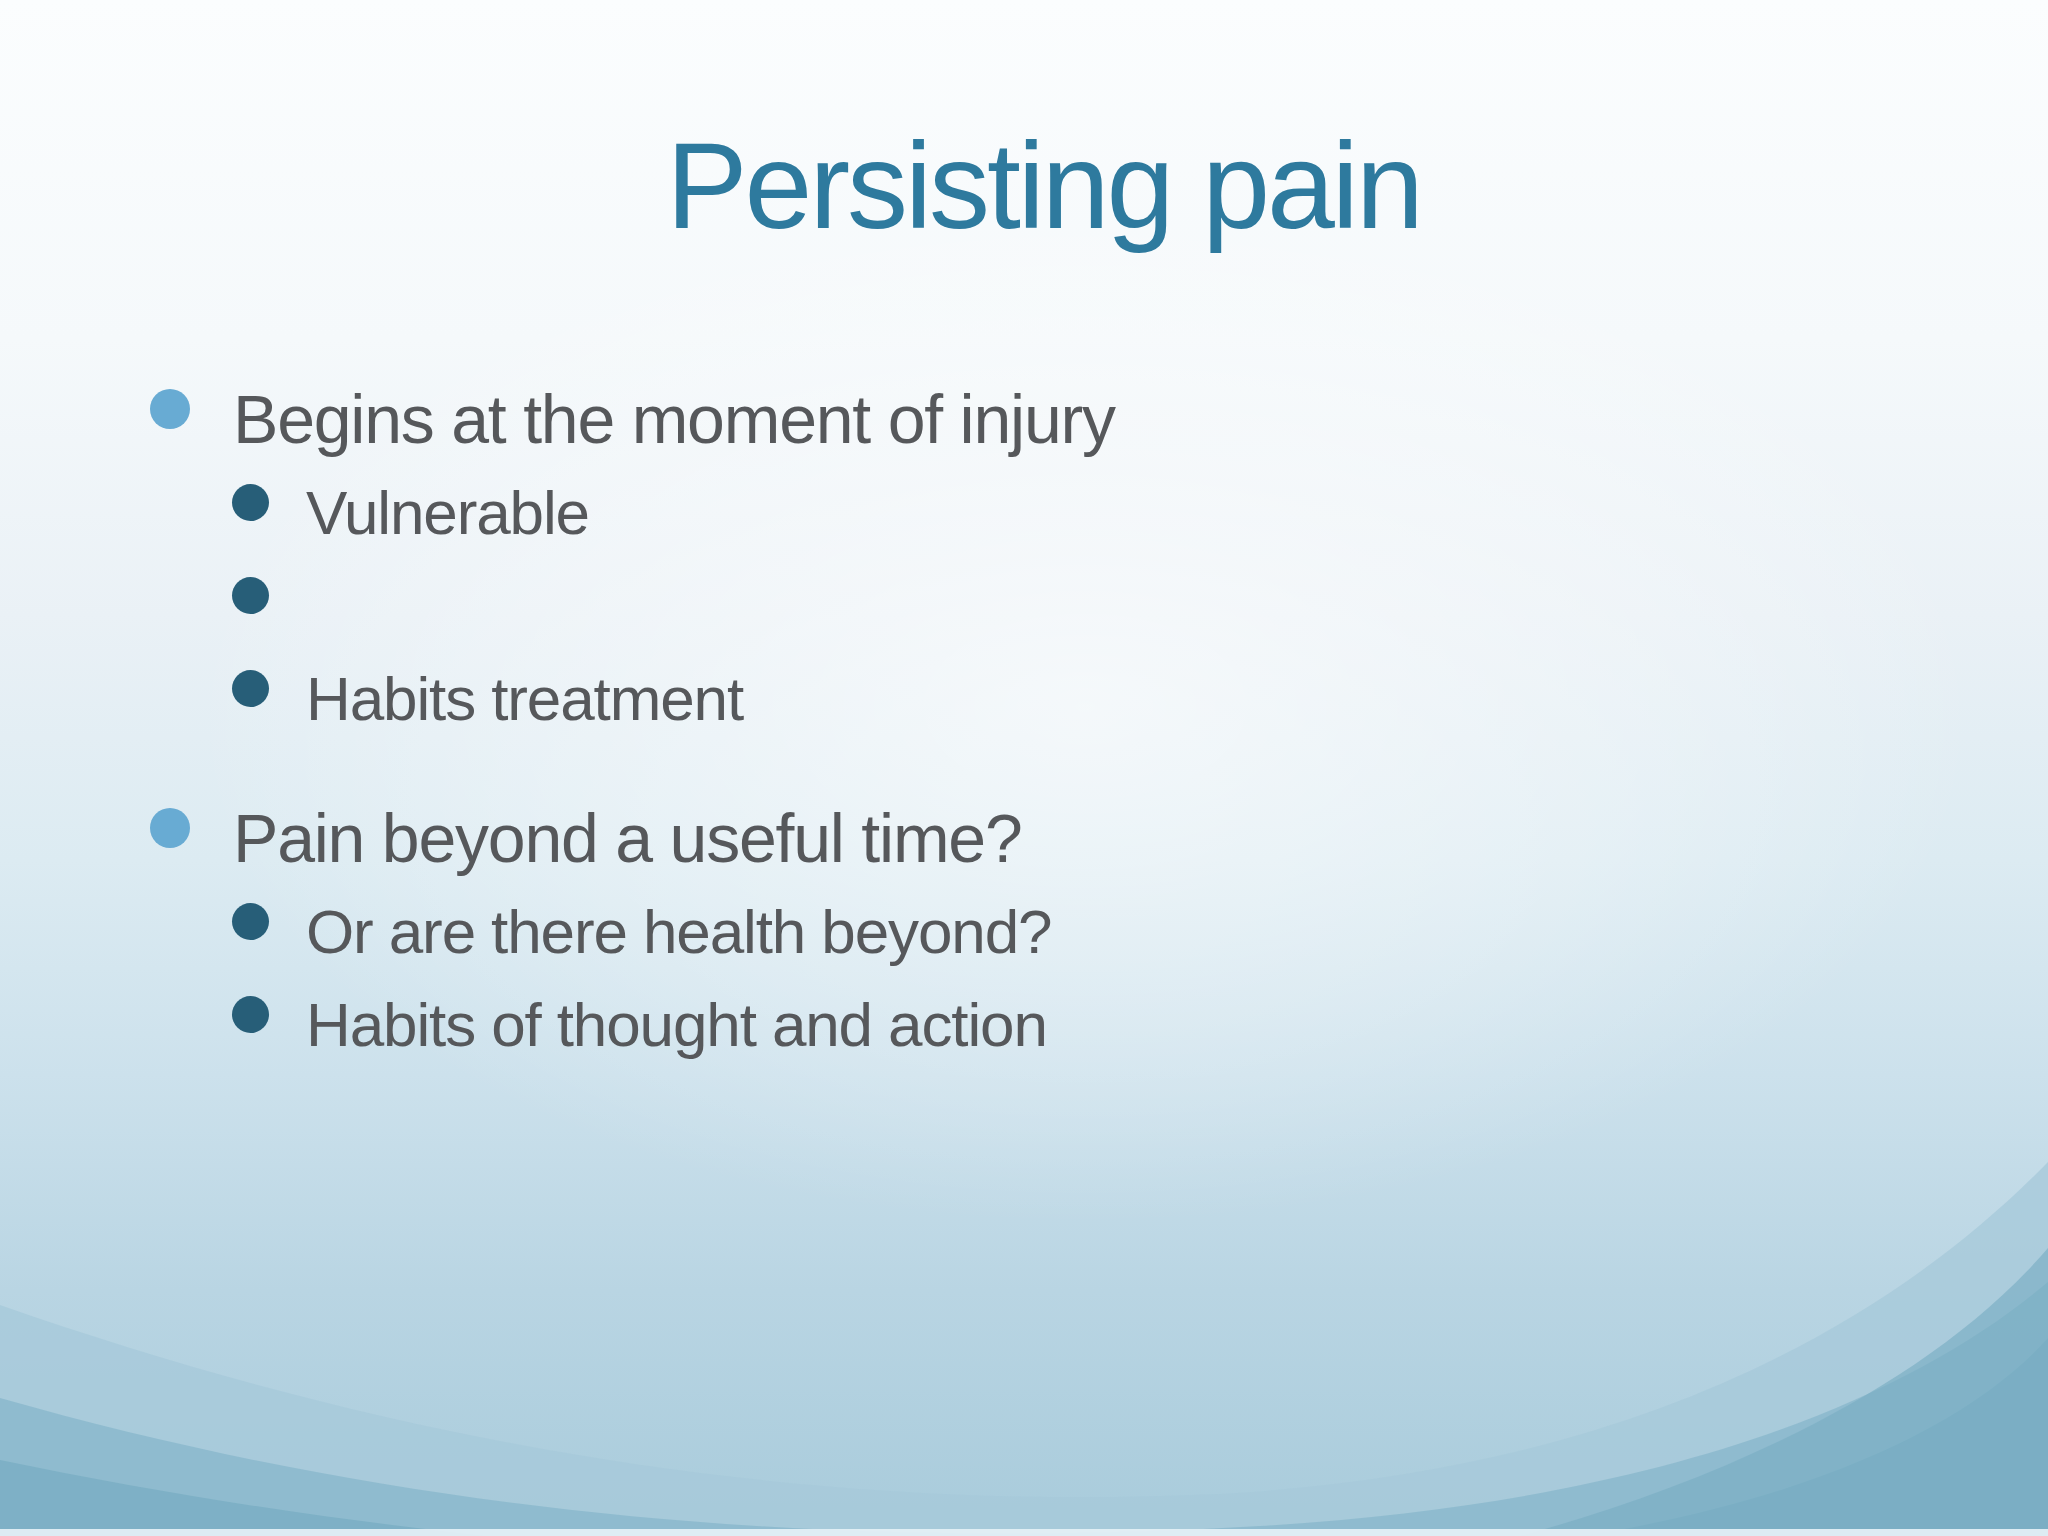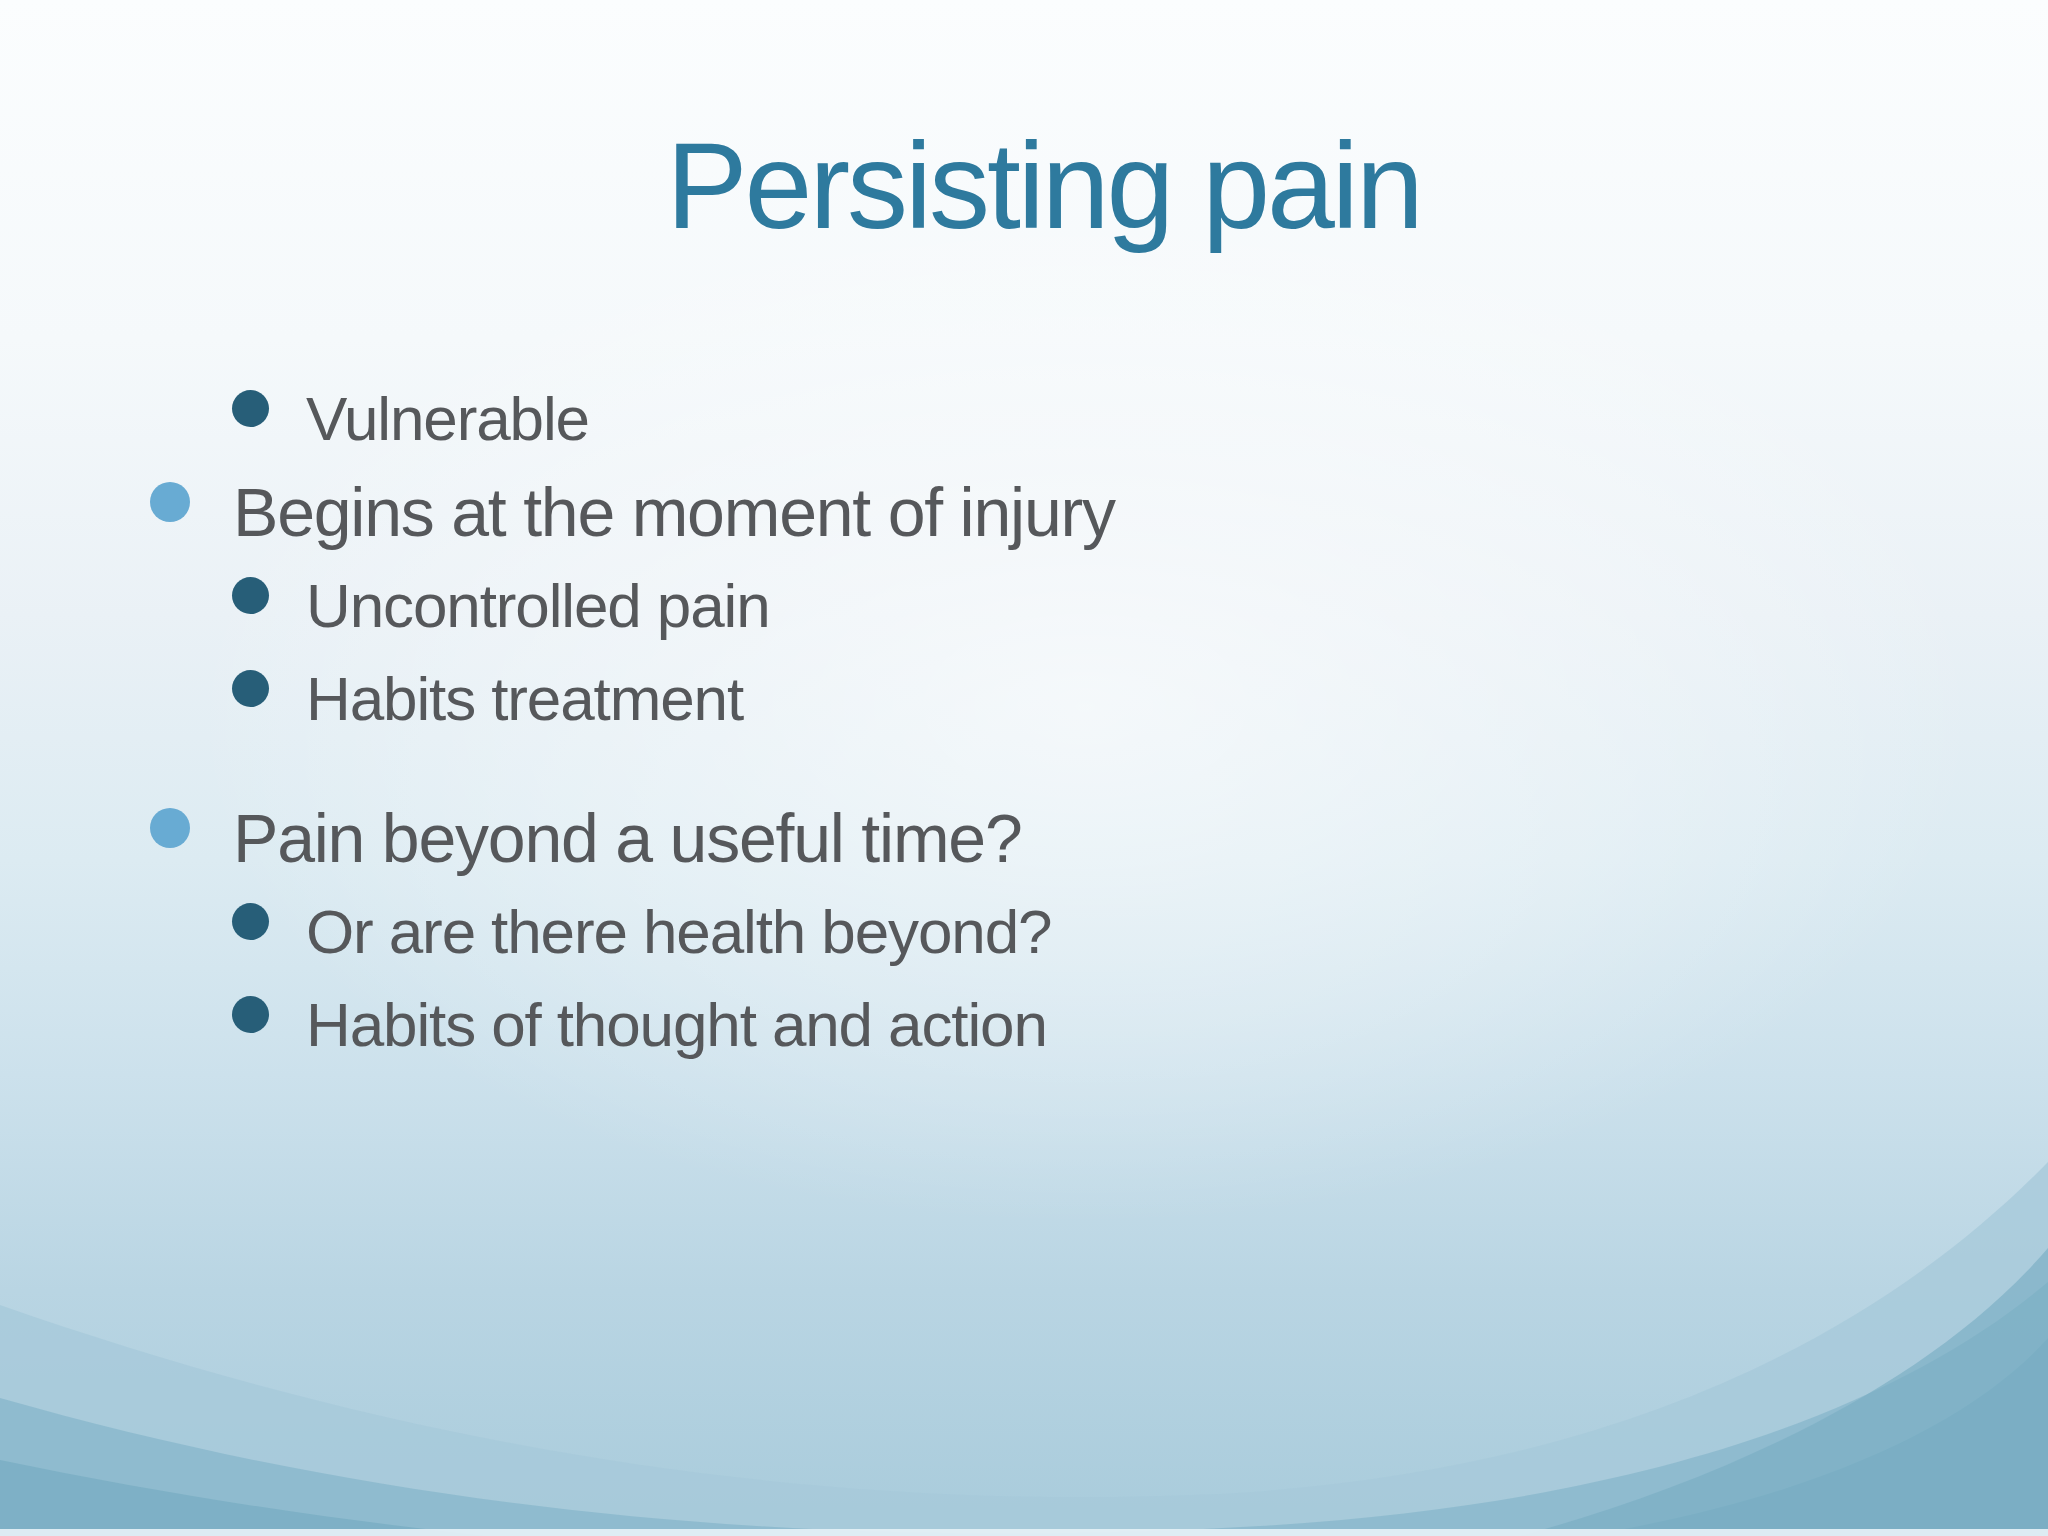--- a/index.html
+++ b/index.html
@@ -70,31 +70,30 @@
     <path d="M0,1398 C 400,1512 820,1552 1260,1526 C 1660,1502 1906,1402 2048,1282 L2048,1536 L0,1536 Z" fill="#8bb9cd" opacity="0.85"></path>
     <path d="M0,1460 C 480,1560 940,1578 1340,1560 C 1720,1544 1952,1446 2048,1338 L2048,1536 L0,1536 Z" fill="#79aec3" opacity="0.8"></path>
     <path d="M1520,1536 C 1720,1482 1930,1386 2048,1248 L2048,1536 Z" fill="#79aec3" opacity="0.65"></path>
   </svg>
   <div class="bottom-edge-strip"></div>
 
   <div class="title">Persisting pain</div>
 
   <div class="content">
 
-    <div class="row l2">
-      <span class="dot l2"></span>
-      <span class="txt">Vulnerable</span>
-    </div>
     <div class="row l1">
       <span class="dot l1"></span>
       <span class="txt">Begins at the moment of injury</span>
     </div>
     <div class="row l2">
       <span class="dot l2"></span>
-      <span class="txt">Uncontrolled pain</span>
+      <span class="txt">Vulnerable</span>
+    </div>
+    <div class="row l2">
+      <span class="dot l2"></span>
     </div>
     <div class="row l2">
       <span class="dot l2"></span>
       <span class="txt">Habits treatment</span>
     </div>
 
     <div class="row l1 group-gap">
       <span class="dot l1"></span>
       <span class="txt">Pain beyond a useful time?</span>
     </div>

